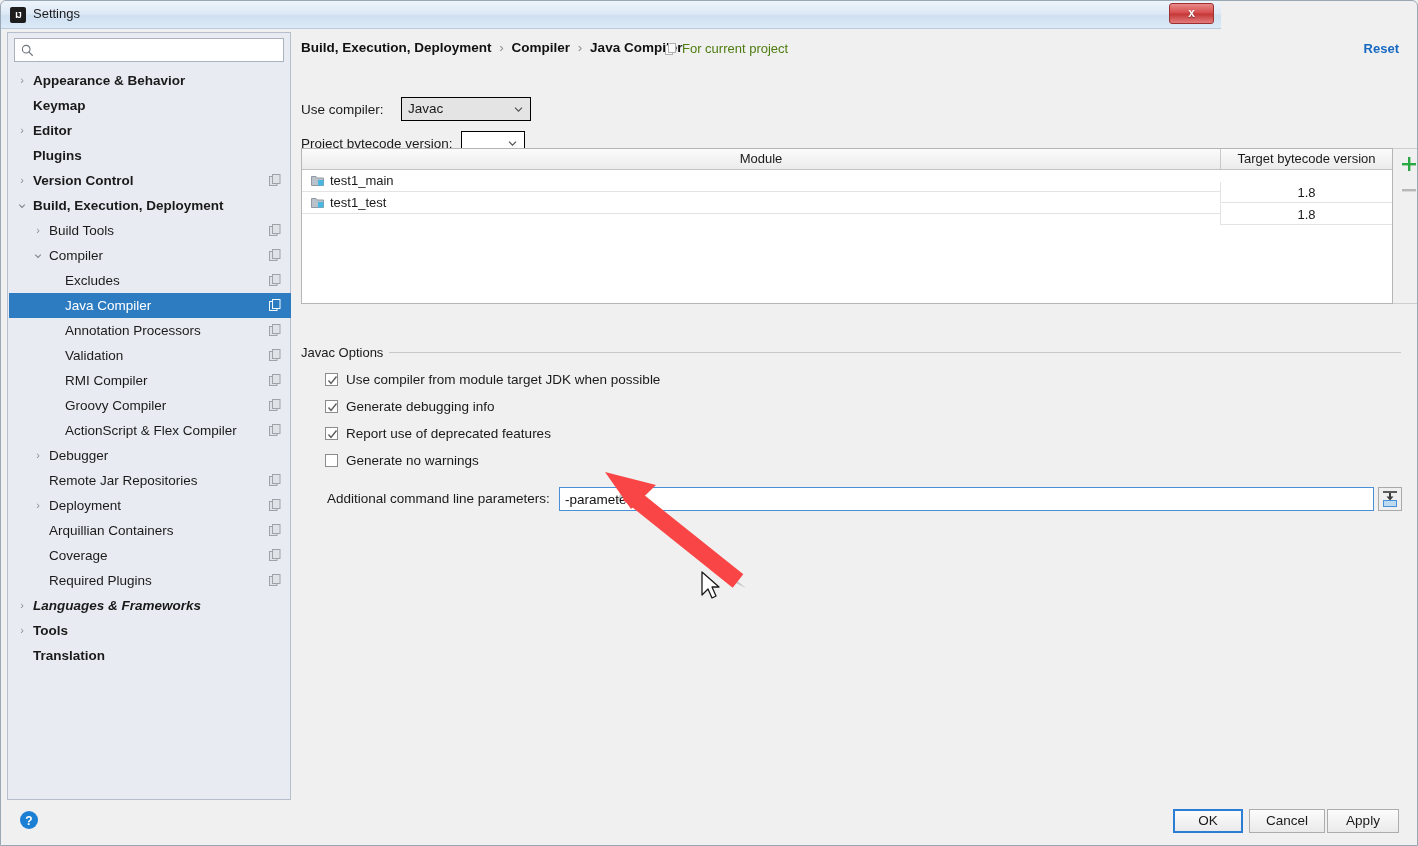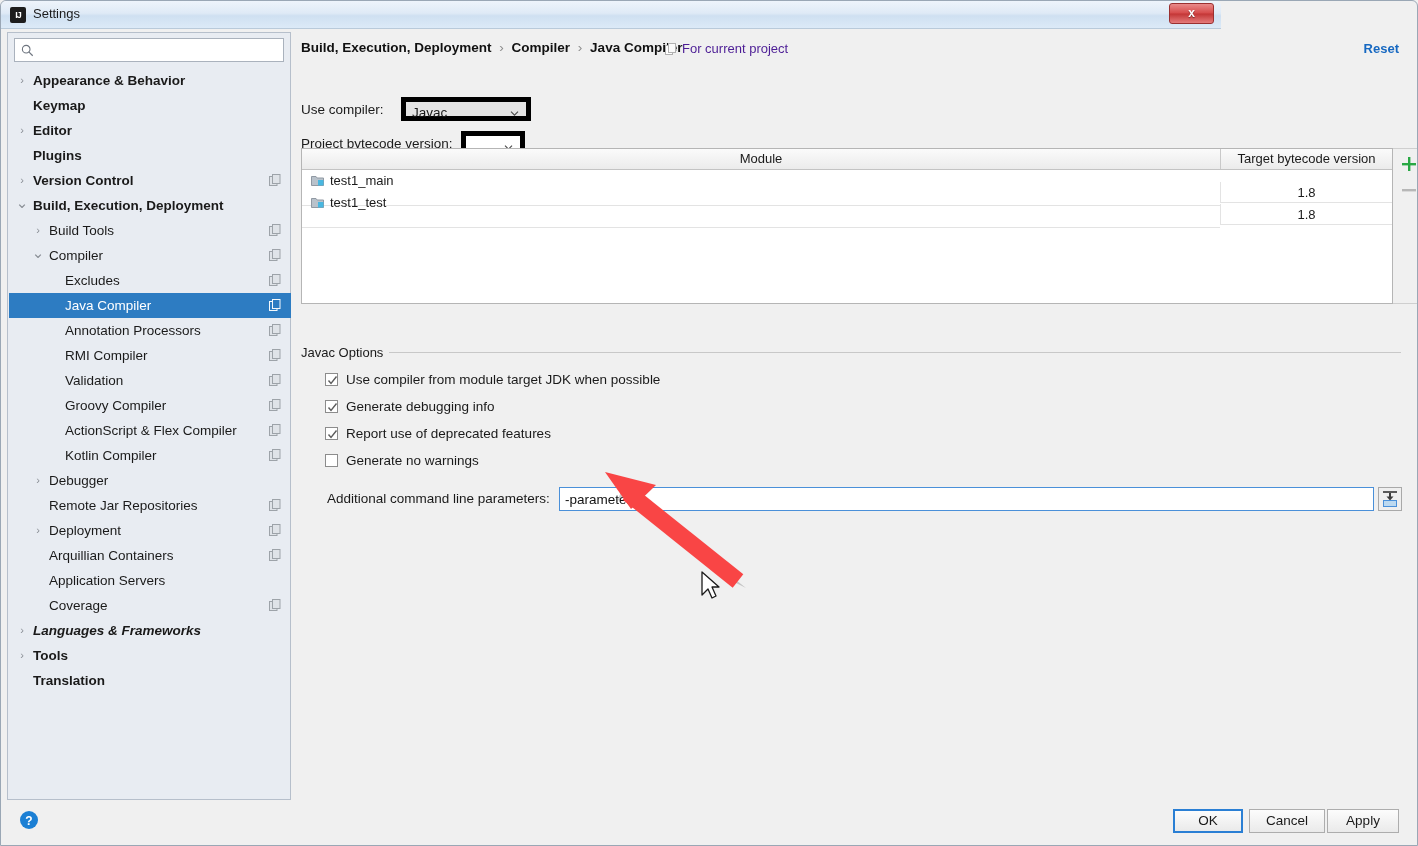--- a/index.html
+++ b/index.html
@@ -95,37 +95,37 @@
     background: #f0f0f0;
   }
   #breadcrumb {
     position: absolute; left: 9px; top: 8px;
     font-size: 13.5px; font-weight: bold; color: #111;
     white-space: nowrap;
   }
   #breadcrumb .sep { color: #8d8d8d; font-weight: normal; padding: 0 4px; }
   #scope {
     position: absolute; left: 373px; top: 9px;
-    font-size: 13px; color: #4c1d95; white-space: nowrap;
+    font-size: 13px; color: #4d7c0f; white-space: nowrap;
   }
   #scope-icon {
     display: inline-block; vertical-align: -2px; margin-right: 5px;
     width: 12px; height: 12px;
   }
   #reset-link {
     position: absolute; right: 13px; top: 9px;
     font-size: 13px; color: #1668c1; font-weight: bold; cursor: pointer;
   }
 
   .row-label { position: absolute; font-size: 13.5px; color: #1a1a1a; }
 
   .combo {
     position: absolute;
     background: #e4e4e4;
-    border: 5px solid #000000;
+    border: 1px solid #000000;
     cursor: pointer;
   }
   .combo.white { background: #fff; }
   .combo .ctext {
     position: absolute; left: 6px; top: 0; line-height: 22px;
     font-size: 13.5px; color: #1a1a1a;
   }
   .combo .carrow {
     position: absolute; right: 7px; top: 9px;
     width: 9px; height: 5px;
@@ -146,21 +146,21 @@
     position: absolute; left: 0; top: 0; width: 918px; height: 20px;
     line-height: 20px; text-align: center; font-size: 13px;
   }
   #th-target {
     position: absolute; left: 918px; top: 0; width: 172px; height: 20px;
     line-height: 20px; text-align: center; font-size: 13px;
     border-left: 1px solid #c9c9c9;
   }
   .trow { position: absolute; left: 0; width: 1090px; height: 22px; }
   .trow .cell-mod {
-    position: absolute; left: 0; top: 0; width: 918px; height: 36px;
+    position: absolute; left: 0; top: 0; width: 918px; height: 22px;
     line-height: 21px; border-bottom: 1px solid #e3e3e3;
   }
   .trow .cell-tgt {
     position: absolute; left: 918px; top: 12px; width: 172px; height: 21px;
     line-height: 21px; text-align: center; font-size: 13px;
     border-left: 1px solid #e3e3e3; border-bottom: 1px solid #e3e3e3;
   }
   .modicon {
     position: absolute; left: 9px; top: 4px; width: 14px; height: 13px;
   }
@@ -327,49 +327,42 @@
           </svg>
         </div>
         <div class="tnode">
           <span class="tlabel" style="left: 56px;">Annotation Processors</span>
           <svg class="copyicon" viewBox="0 0 12 12">
             <rect x="0.5" y="2.5" width="7.5" height="9" fill="#dfe3e8" stroke="#9aa0a6"></rect>
             <rect x="3.5" y="0.5" width="7.5" height="9" fill="#dfe3e8" stroke="#9aa0a6"></rect>
           </svg>
         </div>
         <div class="tnode">
+          <span class="tlabel" style="left: 56px;">Validation</span>
+          <svg class="copyicon" viewBox="0 0 12 12">
+            <rect x="0.5" y="2.5" width="7.5" height="9" fill="#dfe3e8" stroke="#9aa0a6"></rect>
+            <rect x="3.5" y="0.5" width="7.5" height="9" fill="#dfe3e8" stroke="#9aa0a6"></rect>
+          </svg>
+        </div>
+        <div class="tnode">
           <span class="tlabel" style="left: 56px;">RMI Compiler</span>
           <svg class="copyicon" viewBox="0 0 12 12">
             <rect x="0.5" y="2.5" width="7.5" height="9" fill="#dfe3e8" stroke="#9aa0a6"></rect>
             <rect x="3.5" y="0.5" width="7.5" height="9" fill="#dfe3e8" stroke="#9aa0a6"></rect>
           </svg>
         </div>
         <div class="tnode">
-          <span class="tlabel" style="left: 56px;">Validation</span>
-          <svg class="copyicon" viewBox="0 0 12 12">
-            <rect x="0.5" y="2.5" width="7.5" height="9" fill="#dfe3e8" stroke="#9aa0a6"></rect>
-            <rect x="3.5" y="0.5" width="7.5" height="9" fill="#dfe3e8" stroke="#9aa0a6"></rect>
-          </svg>
-        </div>
-        <div class="tnode">
           <span class="tlabel" style="left: 56px;">Groovy Compiler</span>
           <svg class="copyicon" viewBox="0 0 12 12">
             <rect x="0.5" y="2.5" width="7.5" height="9" fill="#dfe3e8" stroke="#9aa0a6"></rect>
             <rect x="3.5" y="0.5" width="7.5" height="9" fill="#dfe3e8" stroke="#9aa0a6"></rect>
           </svg>
         </div>
         <div class="tnode">
           <span class="tlabel" style="left: 56px;">ActionScript &amp; Flex Compiler</span>
-          <svg class="copyicon" viewBox="0 0 12 12">
-            <rect x="0.5" y="2.5" width="7.5" height="9" fill="#dfe3e8" stroke="#9aa0a6"></rect>
-            <rect x="3.5" y="0.5" width="7.5" height="9" fill="#dfe3e8" stroke="#9aa0a6"></rect>
-          </svg>
-        </div>
-        <div class="tnode">
-          <span class="tlabel" style="left: 56px;">Kotlin Compiler</span>
           <svg class="copyicon" viewBox="0 0 12 12">
             <rect x="0.5" y="2.5" width="7.5" height="9" fill="#dfe3e8" stroke="#9aa0a6"></rect>
             <rect x="3.5" y="0.5" width="7.5" height="9" fill="#dfe3e8" stroke="#9aa0a6"></rect>
           </svg>
         </div>
         <div class="tnode">
           <span class="tw" style="left: 22px;">›</span>
           <span class="tlabel" style="left: 40px;">Debugger</span>
         </div>
         <div class="tnode">
@@ -388,24 +381,28 @@
           </svg>
         </div>
         <div class="tnode">
           <span class="tlabel" style="left: 40px;">Arquillian Containers</span>
           <svg class="copyicon" viewBox="0 0 12 12">
             <rect x="0.5" y="2.5" width="7.5" height="9" fill="#dfe3e8" stroke="#9aa0a6"></rect>
             <rect x="3.5" y="0.5" width="7.5" height="9" fill="#dfe3e8" stroke="#9aa0a6"></rect>
           </svg>
         </div>
         <div class="tnode">
-          <span class="tlabel" style="left: 40px;">Application Servers</span>
-        </div>
-        <div class="tnode">
           <span class="tlabel" style="left: 40px;">Coverage</span>
+          <svg class="copyicon" viewBox="0 0 12 12">
+            <rect x="0.5" y="2.5" width="7.5" height="9" fill="#dfe3e8" stroke="#9aa0a6"></rect>
+            <rect x="3.5" y="0.5" width="7.5" height="9" fill="#dfe3e8" stroke="#9aa0a6"></rect>
+          </svg>
+        </div>
+        <div class="tnode">
+          <span class="tlabel" style="left: 40px;">Required Plugins</span>
           <svg class="copyicon" viewBox="0 0 12 12">
             <rect x="0.5" y="2.5" width="7.5" height="9" fill="#dfe3e8" stroke="#9aa0a6"></rect>
             <rect x="3.5" y="0.5" width="7.5" height="9" fill="#dfe3e8" stroke="#9aa0a6"></rect>
           </svg>
         </div>
         <div class="tnode bold">
           <span class="tw" style="left: 6px;">›</span>
           <span class="tlabel" style="left: 24px; font-style: italic;">Languages &amp; Frameworks</span>
         </div>
         <div class="tnode bold">

